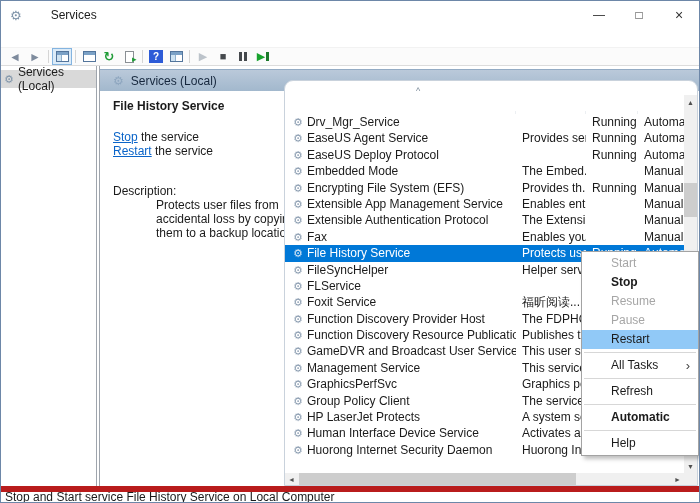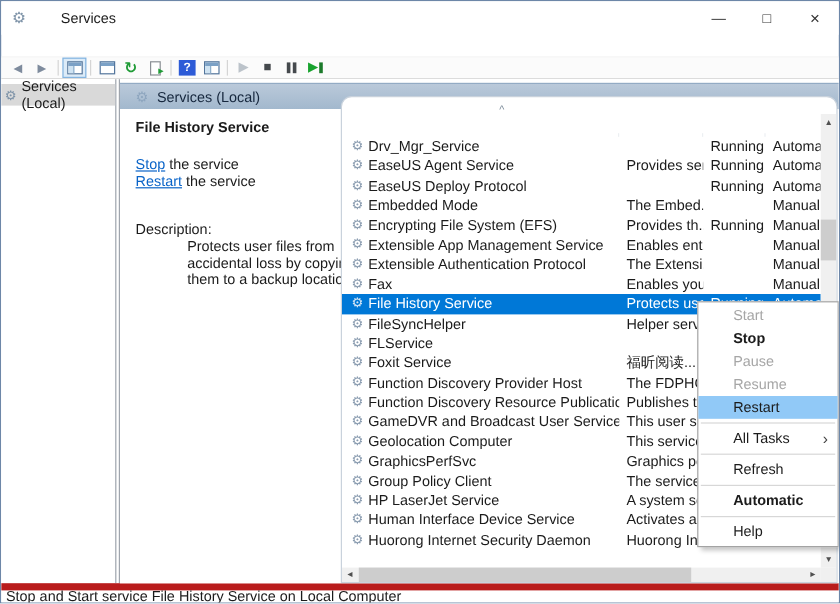--- a/index.html
+++ b/index.html
@@ -344,21 +344,21 @@
                   <span class="gear">⚙</span>
                   <span>GameDVR and Broadcast User Service_1d7...</span>
                 </span>
                 <span class="cell">This user ser...</span>
                 <span class="cell"></span>
                 <span class="cell"></span>
               </div>
               <div class="row">
                 <span class="cell c-name">
                   <span class="gear">⚙</span>
-                  <span>Geolocation Computer</span>
+                  <span>Management Service</span>
                 </span>
                 <span class="cell">This service ...</span>
                 <span class="cell"></span>
                 <span class="cell"></span>
               </div>
               <div class="row">
                 <span class="cell c-name">
                   <span class="gear">⚙</span>
                   <span>GraphicsPerfSvc</span>
                 </span>
@@ -371,21 +371,21 @@
                   <span class="gear">⚙</span>
                   <span>Group Policy Client</span>
                 </span>
                 <span class="cell">The service i...</span>
                 <span class="cell"></span>
                 <span class="cell"></span>
               </div>
               <div class="row">
                 <span class="cell c-name">
                   <span class="gear">⚙</span>
-                  <span>HP LaserJet Service</span>
+                  <span>HP LaserJet Protects</span>
                 </span>
                 <span class="cell">A system se...</span>
                 <span class="cell"></span>
                 <span class="cell"></span>
               </div>
               <div class="row">
                 <span class="cell c-name">
                   <span class="gear">⚙</span>
                   <span>Human Interface Device Service</span>
                 </span>
@@ -430,25 +430,25 @@
 
   <div class="menu-item disabled">
         <span class="mi-label">Start</span>
         <span class="mi-arrow"></span>
       </div>
       <div class="menu-item bold">
         <span class="mi-label">Stop</span>
         <span class="mi-arrow"></span>
       </div>
       <div class="menu-item disabled">
+        <span class="mi-label">Resume</span>
+        <span class="mi-arrow"></span>
+      </div>
+      <div class="menu-item disabled">
         <span class="mi-label">Pause</span>
-        <span class="mi-arrow"></span>
-      </div>
-      <div class="menu-item disabled">
-        <span class="mi-label">Resume</span>
         <span class="mi-arrow"></span>
       </div>
       <div class="menu-item highlighted">
         <span class="mi-label">Restart</span>
         <span class="mi-arrow"></span>
       </div>
       <div class="menu-item separator">
         <span class="mi-label"></span>
         <span class="mi-arrow"></span>
       </div>

